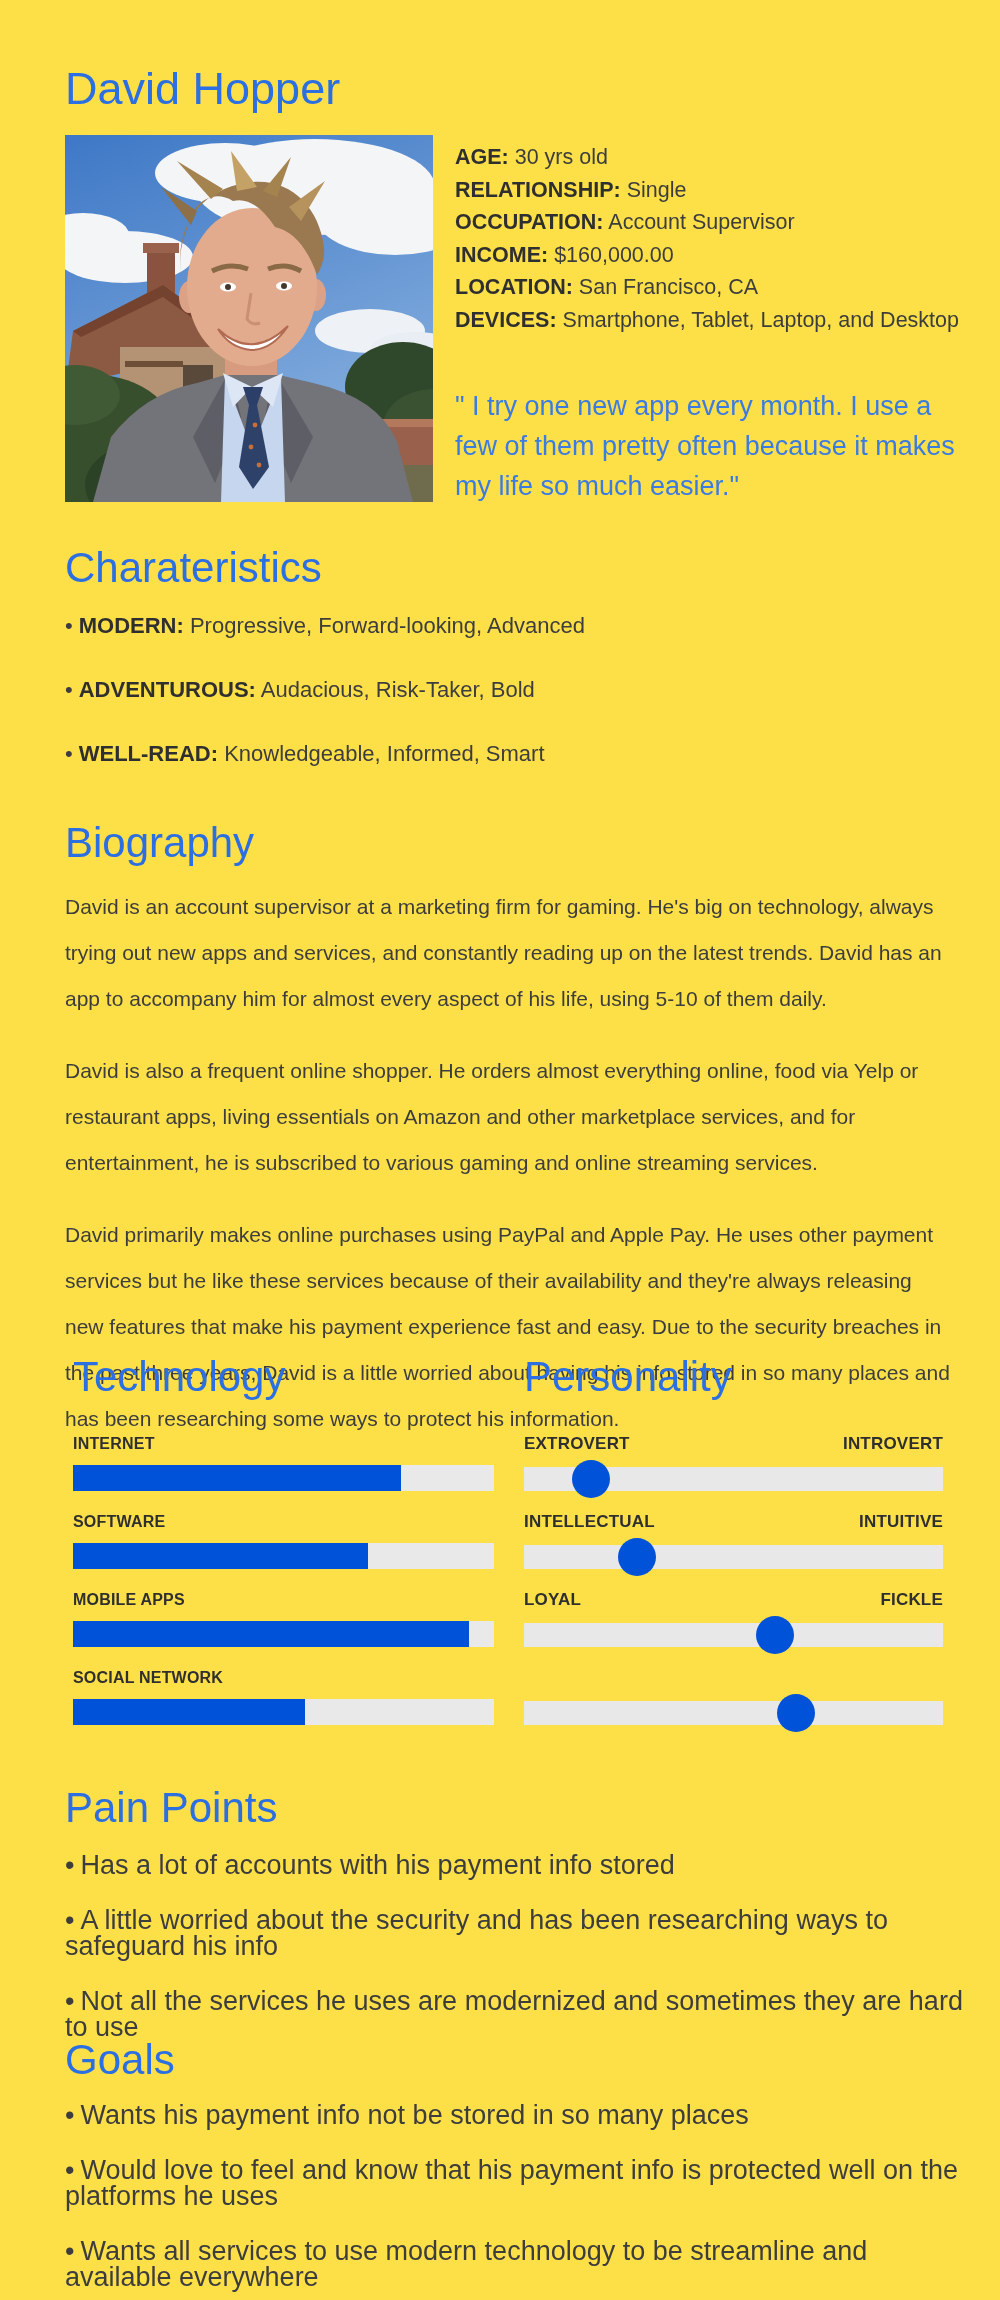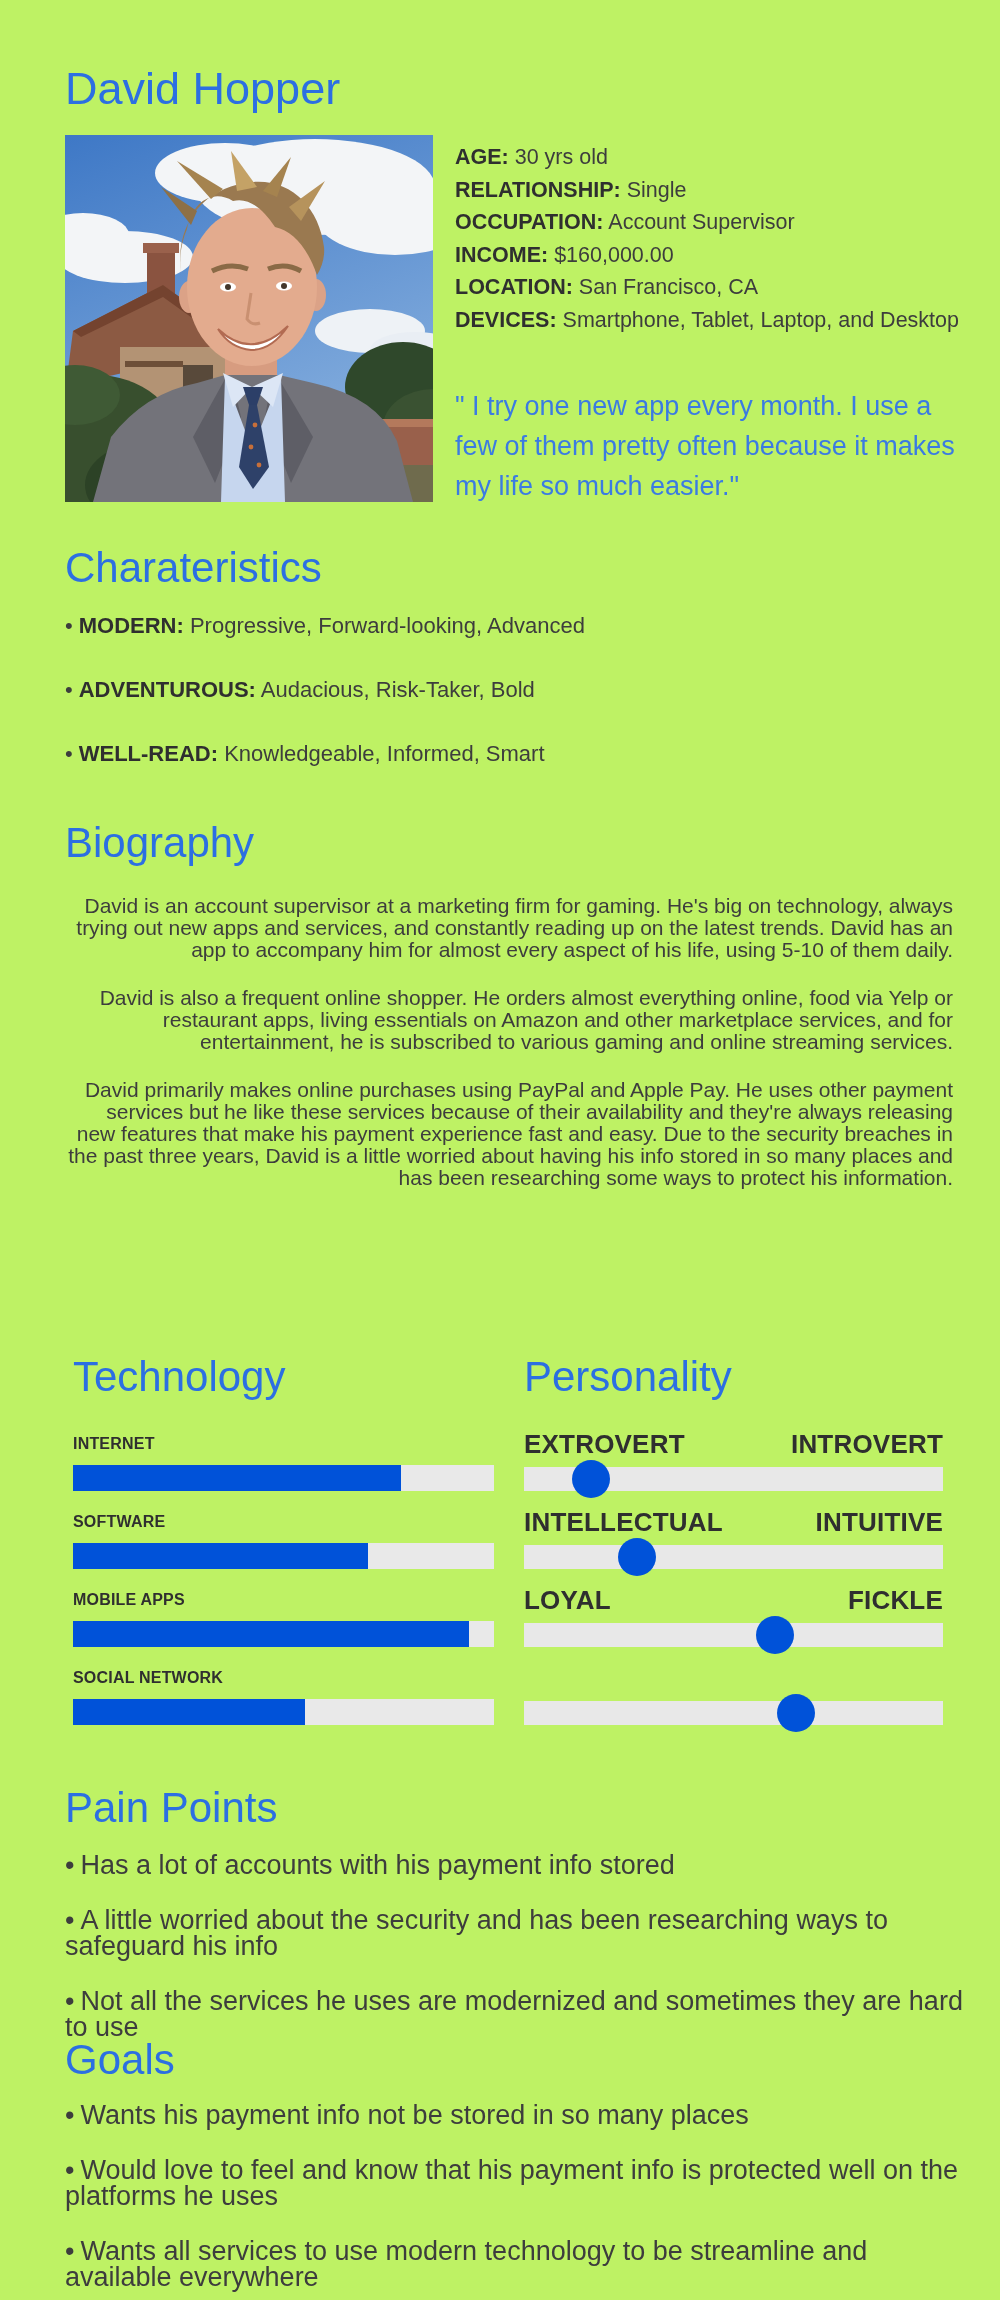--- a/index.html
+++ b/index.html
@@ -1,16 +1,16 @@
 <!DOCTYPE html>
 <html><head>
 <meta charset="utf-8">
 <style>
   html,body{margin:0;padding:0;background:#ffffff;}
-  .page{position:relative;width:1000px;height:2300px;background:#bef264;overflow:hidden;
+  .page{position:relative;width:1000px;height:2300px;background:#fde047;overflow:hidden;
         font-family:"Liberation Sans",sans-serif;color:#3d3d3d;}
   .abs{position:absolute;}
   
   .h-title{left:65px;top:64px;font-size:45px;line-height:50px;font-weight:300;color:#2c6fe2;}
   .h-sec{font-size:42px;line-height:50px;font-weight:300;color:#2c6fe2;}
   
   .photo{left:65px;top:135px;width:368px;height:367px;display:block;}
   
   .info{left:455px;top:141px;width:500px;}
   .info-row{font-size:21.5px;line-height:32.6px;white-space:nowrap;}
@@ -18,32 +18,32 @@
   
   .quote{left:455px;top:386px;width:500px;font-size:27px;line-height:40px;
          font-weight:300;color:#3b7be2;}
   
   .char-list{left:65px;top:612px;width:888px;}
   .char-item{font-size:22px;line-height:27px;margin-bottom:37px;}
   .char-item b{font-weight:700;color:#2f2f2f;}
   .bullet{margin-right:6px;}
   
   .bio{left:65px;top:884px;width:888px;}
-  .bio p{margin:11px 0 26px 0;font-size:21px;line-height:22px;text-align:right;}
+  .bio p{margin:0 0 26px 0;font-size:21px;line-height:46px;}
   
   .cols{left:73px;top:1352px;width:885px;display:flex;}
   .col-tech{width:421px;}
   .col-pers{width:419px;margin-left:30px;}
   .rows{margin-top:30px;}
   .t-row{height:78px;position:relative;}
   .t-label{font-size:16px;line-height:24px;font-weight:700;color:#2f2f2f;letter-spacing:.2px;}
   .t-track{position:relative;margin-top:9px;height:26px;background:#e9e9e9;}
   .t-fill{position:absolute;left:0;top:0;height:100%;background:#0052d9;}
   .p-row{height:78px;position:relative;}
-  .p-labels{display:flex;justify-content:space-between;font-size:26px;line-height:24px;
+  .p-labels{display:flex;justify-content:space-between;font-size:17px;line-height:24px;
             font-weight:700;color:#2f2f2f;letter-spacing:.2px;}
   .p-track{position:absolute;left:0;right:0;top:35px;height:24px;background:#e8e8e8;}
   .p-knob{position:absolute;top:28px;width:38px;height:38px;border-radius:50%;
           background:#0052d9;transform:translateX(-50%);}
   
   .pg-list{left:65px;width:900px;}
   .pg-item{font-size:27px;line-height:26px;margin-bottom:29px;}
 </style>
 </head>
 <body>

